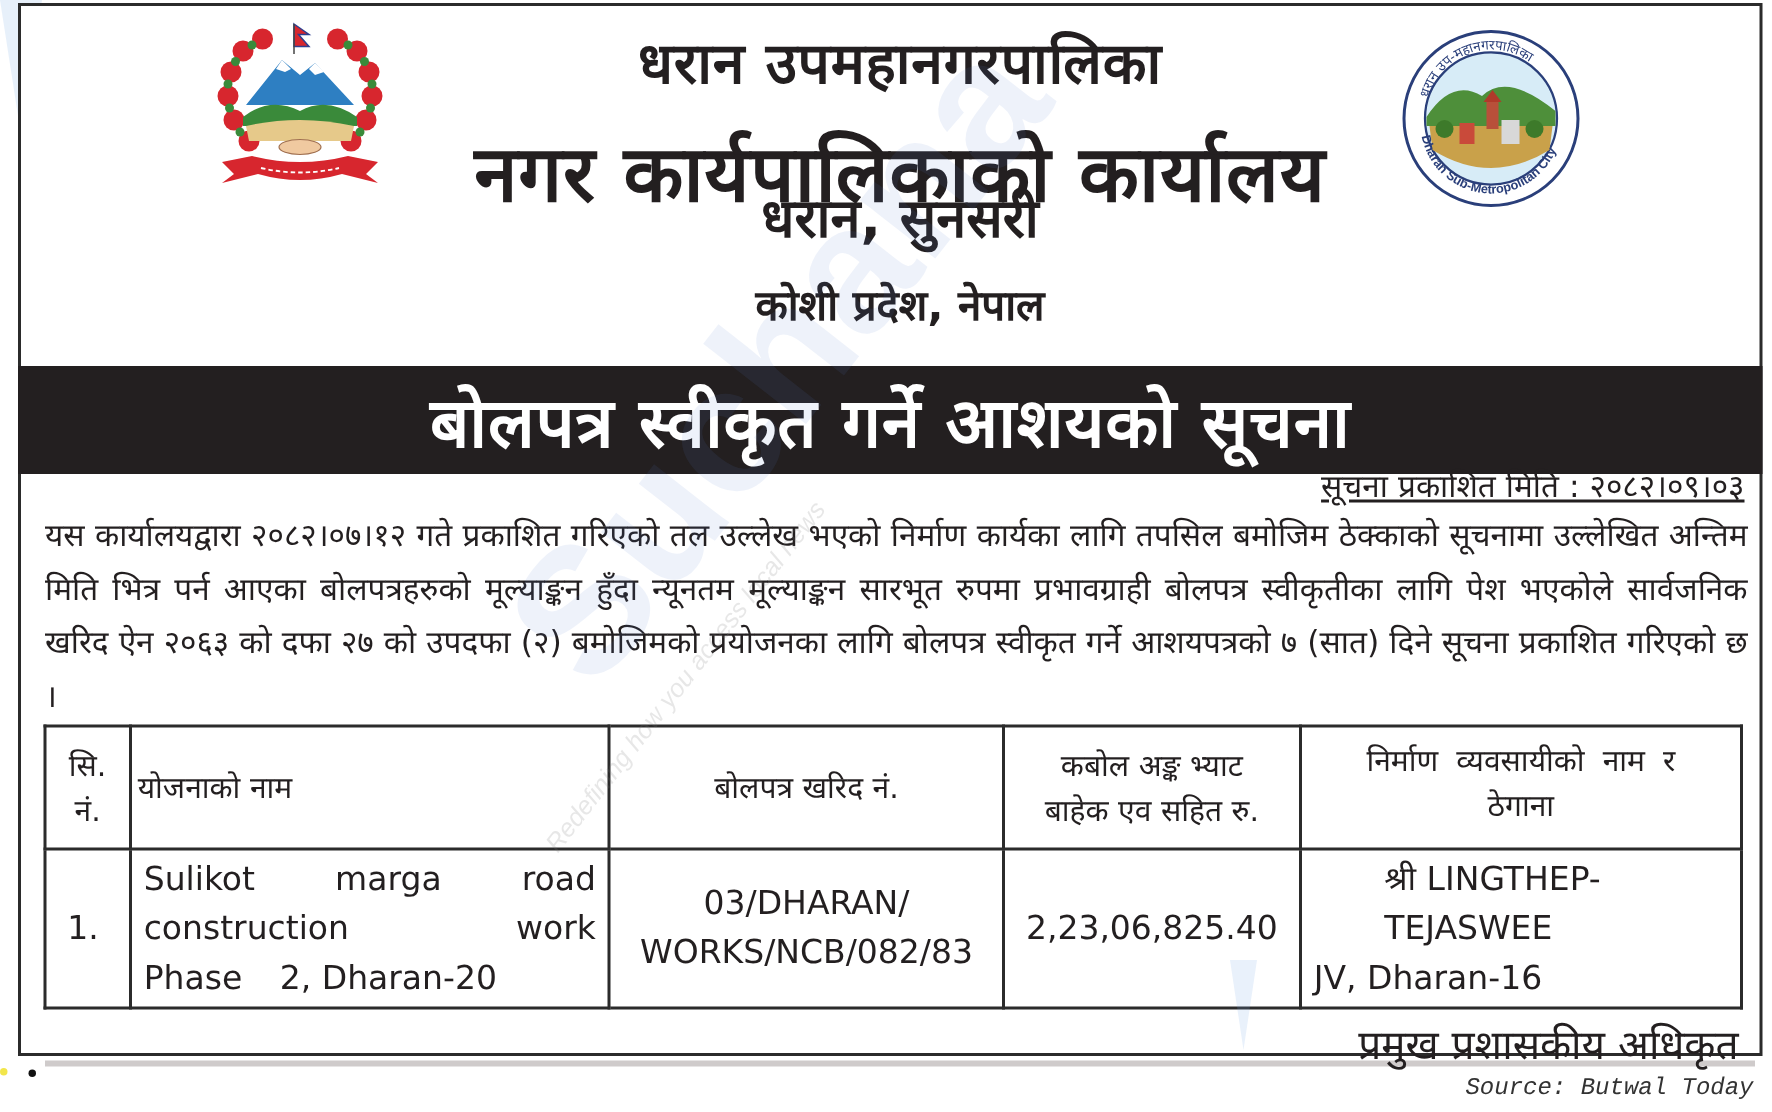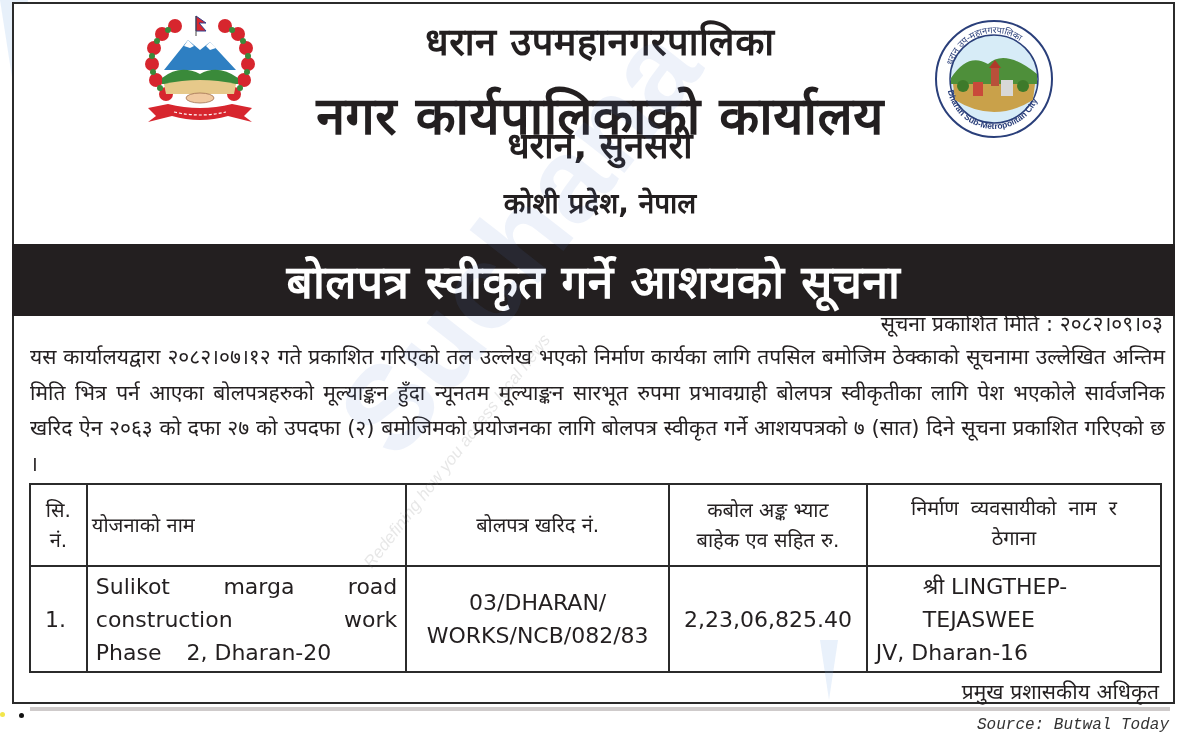--- a/index.html
+++ b/index.html
@@ -25,39 +25,39 @@
     .city-logo { position: absolute; left: 933px; top: 18px; width: 122px; height: 122px; }
     .hdr { position: absolute; left: 300px; width: 600px; text-align: center; font-family: "DejaVu Sans", sans-serif; font-weight: bold; color: #231f20; white-space: nowrap; }
     .hdr1 { top: 14px; font-size: 38px; letter-spacing: 0.5px; }
     .hdr2 { top: 78px; font-size: 52px; letter-spacing: 0.5px; }
     .hdr3 { top: 120px; font-size: 36px; }
     .hdr4 { top: 183px; font-size: 28px; }
 
     .banner { position: absolute; left: 12px; top: 244px; width: 1163px; height: 72px; background: #231f20; display: flex; align-items: center; justify-content: center; }
     .banner-title { color: #ffffff; font-family: "DejaVu Sans", sans-serif; font-weight: bold; font-size: 46px; letter-spacing: 0.5px; }
 
-    .pubdate { position: absolute; right: 18px; top: 309px; font-size: 21px; color: #231f20; white-space: nowrap; }
+    .pubdate { position: absolute; right: 18px; top: 309px; font-size: 21px; color: #231f20; white-space: nowrap; text-decoration: underline; }
 
     .body-text { position: absolute; left: 30px; top: 340px; width: 1135px; font-size: 21px; line-height: 35.5px; text-align: justify; text-align-last: left; color: #231f20; }
 
     
     .tbl { position: absolute; left: 29px; top: 483px; width: 1133px; border-collapse: collapse; table-layout: fixed; }
     .tbl th, .tbl td { border: 2px solid #2b2b2b; color: #231f20; vertical-align: middle; }
     .tbl th { font-weight: normal; font-size: 20px; line-height: 30px; text-align: center; height: 76px; padding: 2px 4px; }
     .tbl td { font-family: "DejaVu Sans", sans-serif; font-size: 22px; line-height: 33px; height: 100px; padding: 2px 8px; }
     .c-sn { width: 46px; text-align: center; }
     .c-name { width: 305px; text-align: justify; text-align-last: left; }
     .c-bid { width: 249px; text-align: center; }
     .c-amt { width: 185px; text-align: center; }
     .c-vendor { width: 280px; text-align: left; font-family: Liberation Mono, monospace; }
     .tbl td.c-sn { text-align: center; padding-left: 2px; }
     .tbl td.c-name { word-spacing: 18px; }
     .tbl td.c-name .last { word-spacing: 0; }
 
-    .signature { position: absolute; right: 22px; top: 677px; font-size: 21px; color: #231f20; white-space: nowrap; }
+    .signature { position: absolute; right: 22px; top: 677px; font-size: 27px; color: #231f20; white-space: nowrap; }
     .source { position: absolute; right: 12px; top: 716px; font-family: Liberation Mono, monospace; font-style: italic; font-size: 16px; color: #333; white-space: nowrap; }
   </style>
 </head>
 <body>
 
 <div class="wm wm-shard1"></div>
 <div class="wm wm-shard2"></div>
 <div class="wm wm-shard3"></div>
 <div class="wm wm-shard4"></div>
 

